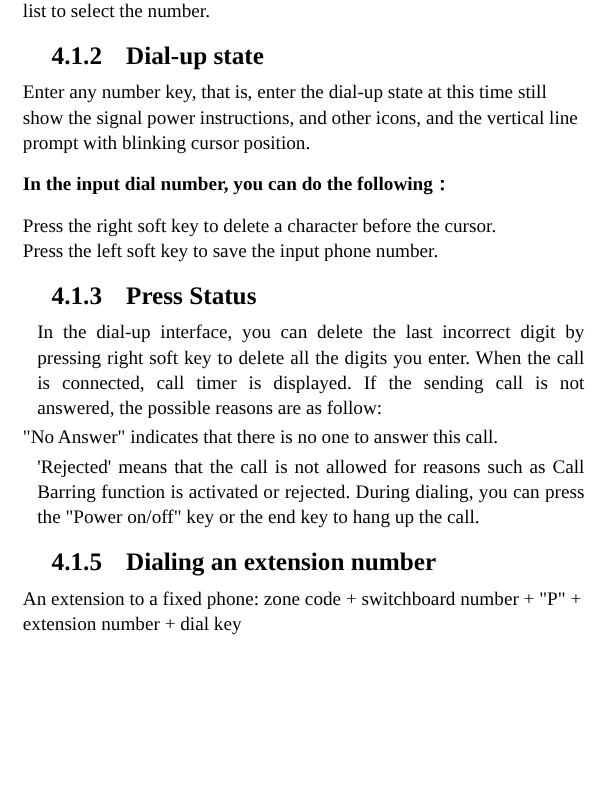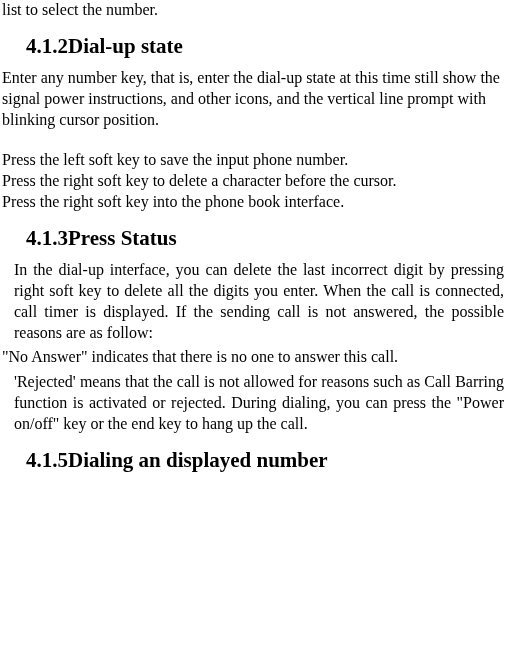--- a/index.html
+++ b/index.html
@@ -10,34 +10,35 @@
     body {
       font-family: "Times New Roman", Times, serif;
       font-size: 16px;
       line-height: 1.3;
       color: #000;
       background: #fff;
       width: 506px;
       padding: 0;
     }
     .content {
-      padding: 0 2px;
+      padding: 0 19px;
     }
     .fragment-line {
       margin-bottom: 6px;
     }
     h2 {
       font-size: 21px;
       font-weight: bold;
       padding-left: 24px;
       margin-top: 12px;
       margin-bottom: 8px;
     }
     h2 .sec-num {
       display: inline-block;
+      margin-right: 20px;
     }
     p {
       margin-bottom: 4px;
     }
     .para-block {
       margin-bottom: 8px;
       font-family: Liberation Serif, serif;
     }
     .bold {
       font-weight: bold;
@@ -61,37 +62,38 @@
   <p class="fragment-line">list to select the number.</p>
 
   <h2>
     <span class="sec-num">4.1.2</span><span>Dial-up state</span>
   </h2>
 
   <p class="para-block">Enter any number key, that is, enter the dial-up state at this time still show the signal power instructions, and other icons, and the vertical line prompt with blinking cursor position.</p>
 
   <div class="spacer-sm"></div>
 
+  <p class="bold para-block">In the input dial number, you can do the following：</p>
 
   <div class="spacer-sm"></div>
 
   <div class="instruction-list">
+    <p>Press the right soft key to delete a character before the cursor.</p>
     <p>Press the left soft key to save the input phone number.</p>
-    <p>Press the right soft key to delete a character before the cursor.</p>
-    <p>Press the right soft key into the phone book interface.</p>
   </div>
 
   <h2>
     <span class="sec-num">4.1.3</span><span>Press Status</span>
   </h2>
 
   <p class="justify">In the dial-up interface, you can delete the last incorrect digit by pressing right soft key to delete all the digits you enter. When the call is connected, call timer is displayed. If the sending call is not answered, the possible reasons are as follow:</p>
   <p>"No Answer" indicates that there is no one to answer this call.</p>
   <p class="justify para-block">'Rejected' means that the call is not allowed for reasons such as Call Barring function is activated or rejected. During dialing, you can press the "Power on/off" key or the end key to hang up the call.</p>
 
 
 
   <h2>
-    <span class="sec-num">4.1.5</span><span>Dialing an displayed number</span>
+    <span class="sec-num">4.1.5</span><span>Dialing an extension number</span>
   </h2>
 
+  <p>An extension to a fixed phone: zone code + switchboard number + "P" + extension number + dial key</p>
 
 </div>
 
 </body></html>

